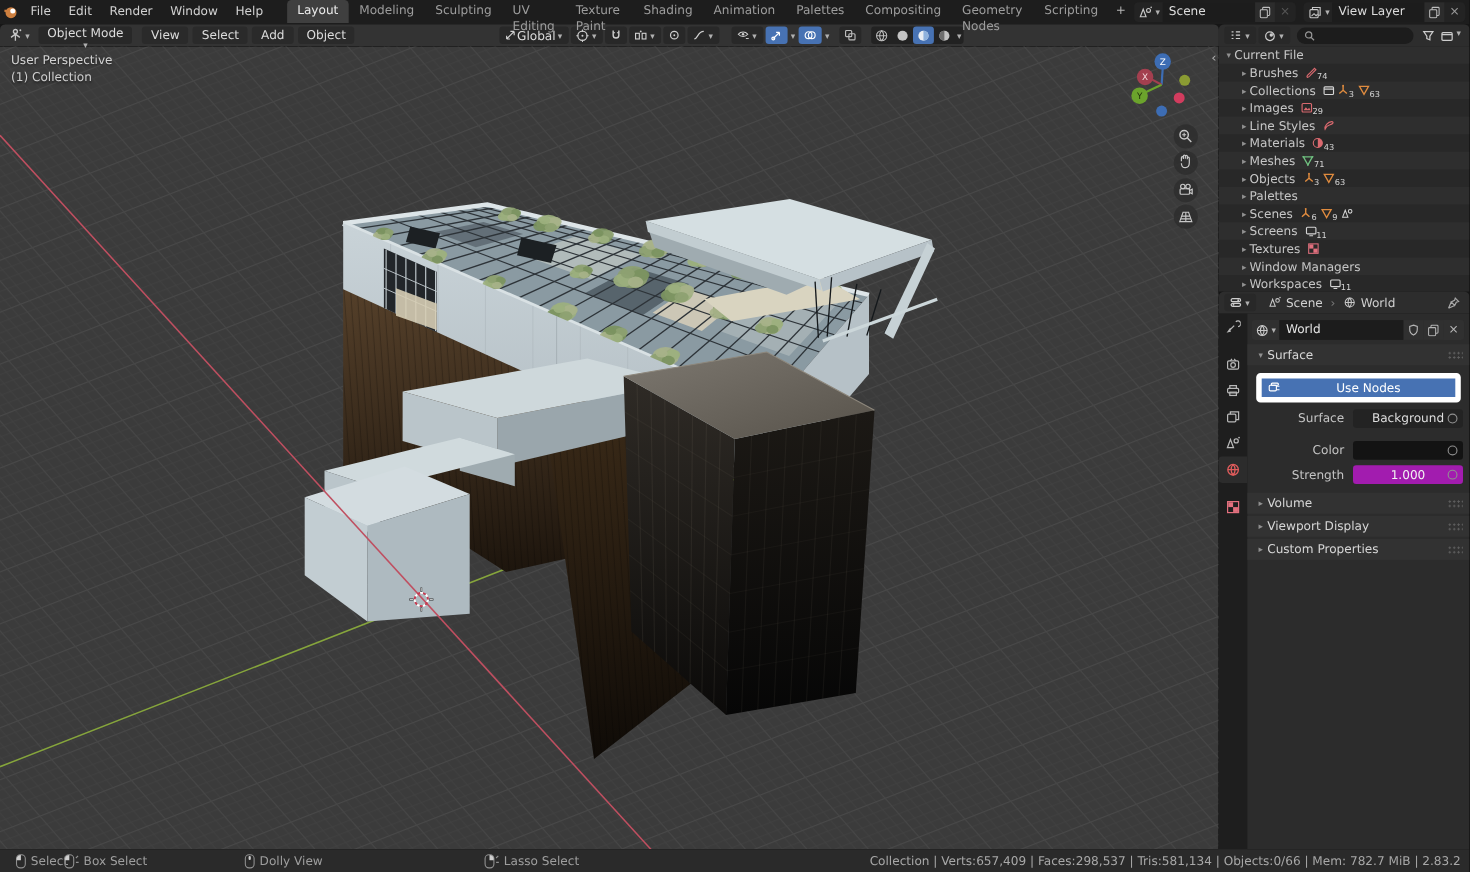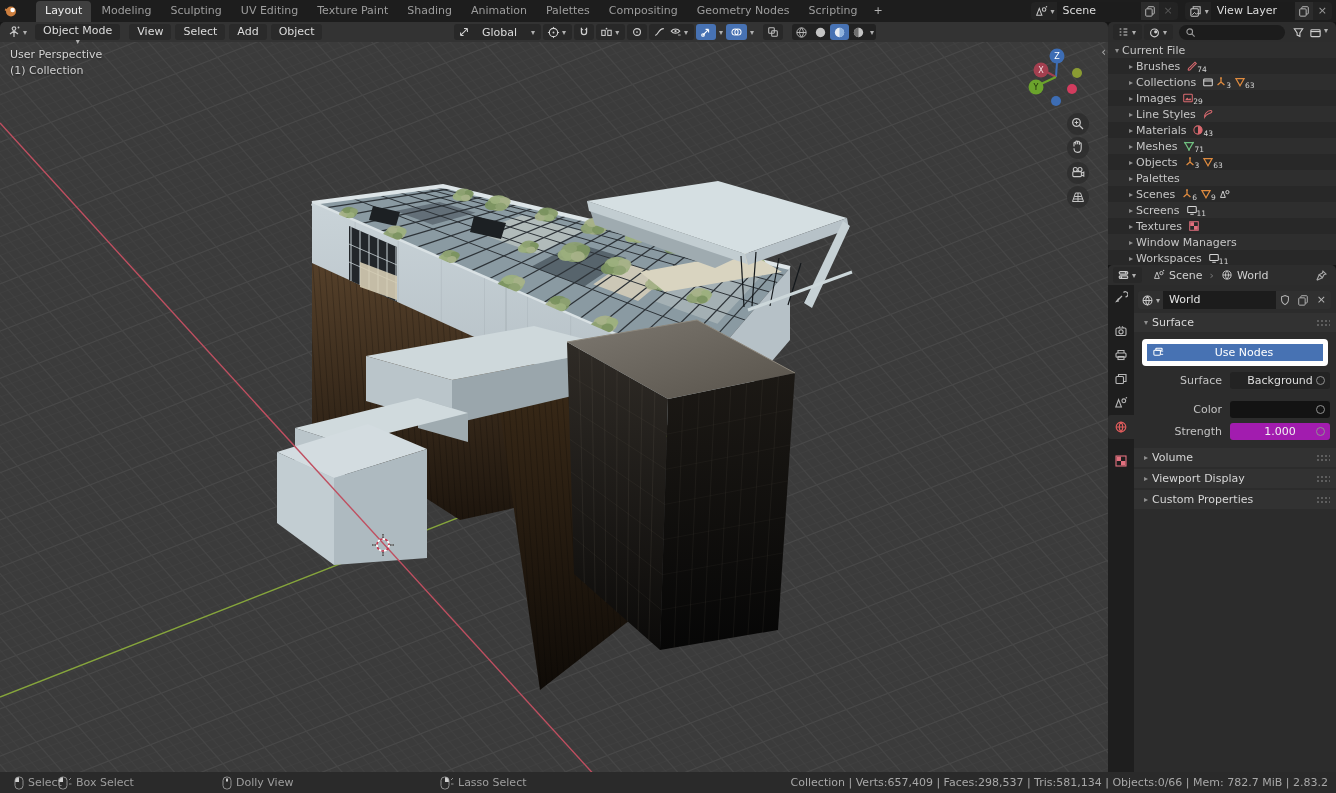--- a/index.html
+++ b/index.html
@@ -4,21 +4,21 @@
 <style>
   html,body{margin:0;padding:0;background:#101010;}
   #app{position:relative;width:1336px;height:793px;background:#161616;
        font-family:"DejaVu Sans","Liberation Sans",sans-serif;font-size:11px;color:#c9c9c9;
        overflow:hidden;user-select:none;}
   
   .topbar{position:absolute;left:0;top:0;width:1336px;height:22px;background:#1d1d1d;
           display:flex;align-items:center;z-index:5;}
   .blogo{width:22px;display:flex;justify-content:center;}
   .menu-item{padding:0 8px;color:#d2d2d2;line-height:22px;cursor:default;}
-  #workspace-tabs{display:flex;margin-left:14px;height:22px;align-items:center;}
+  #workspace-tabs{display:flex;margin-left:14px;height:22px;align-items:flex-start;}
   .ws-tab{padding:3px 9px 4px;margin-right:1px;color:#9d9d9d;border-radius:4px 4px 0 0;line-height:14px;}
   .ws-tab.active{background:#3f3f3f;color:#ececec;}
   .ws-tab.plus{color:#b5b5b5;padding:3px 6px 4px;}
   .tb-right{margin-left:auto;display:flex;gap:7px;padding-right:4px;}
   .idblock{display:flex;align-items:center;background:#232323;border-radius:4px;height:18px;overflow:hidden;}
   .idb-icon{display:flex;align-items:center;padding:0 1px 0 4px;}
   .caret{font-size:8px;color:#b0b0b0;padding:0 2px;}
   .idb-name{background:#1c1c1c;height:18px;line-height:18px;padding:0 6px;min-width:72px;color:#dcdcdc;}
   .idb-btn{display:flex;align-items:center;padding:0 3px;background:#2c2c2c;height:18px;}
   .idb-x{padding:0 5px;color:#9a9a9a;font-size:11px;line-height:18px;}
@@ -97,20 +97,27 @@
 <div id="app">
 
   <div class="topbar">
     <span class="blogo">
       <svg width="16" height="16" viewBox="0 0 16 16">
           <circle cx="8" cy="8.5" r="5" fill="#cd7f3f"></circle>
           <circle cx="9.6" cy="7" r="2.3" fill="#fff"></circle>
           <path d="M2 6.5 L7 8" stroke="#cd7f3f" stroke-width="2" fill="none"></path>
         </svg>
     </span>
+    <nav id="topbar-menus" style="display:flex">
+        <span class="menu-item">File</span>
+        <span class="menu-item">Edit</span>
+        <span class="menu-item">Render</span>
+        <span class="menu-item">Window</span>
+        <span class="menu-item">Help</span>
+      </nav>
     <div id="workspace-tabs">
         <span class="ws-tab active">Layout</span>
         <span class="ws-tab">Modeling</span>
         <span class="ws-tab">Sculpting</span>
         <span class="ws-tab">UV Editing</span>
         <span class="ws-tab">Texture Paint</span>
         <span class="ws-tab">Shading</span>
         <span class="ws-tab">Animation</span>
         <span class="ws-tab">Palettes</span>
         <span class="ws-tab">Compositing</span>
@@ -180,21 +187,21 @@
         <span class="vp-menu">Select</span>
         <span class="vp-menu">Add</span>
         <span class="vp-menu">Object</span>
       </nav>
 
     <div class="vh-mid">
       <div class="widget">
         <svg width="12" height="12" viewBox="0 0 14 14" fill="none" stroke="#d0d0d0" stroke-width="1.2">
             <path d="M3 11 11 3M11 3H7M11 3v4M3 11v-3.5M3 11h3.5"></path>
           </svg>
-        <span style="margin:0 12px">Global</span>
+        <span style="margin:0 0">Global</span>
         <span class="caret">▾</span>
       </div>
       <div class="widget">
         <svg width="13" height="13" viewBox="0 0 14 14" fill="none" stroke="#d0d0d0" stroke-width="1.2">
             <circle cx="7" cy="7" r="4.5"></circle>
             <circle cx="7" cy="7" r="1" fill="#d0d0d0" stroke="none"></circle>
             <path d="M7 1v2M7 11v2M1 7h2M11 7h2" stroke-width="1"></path>
           </svg>
         <span class="caret">▾</span>
       </div>

